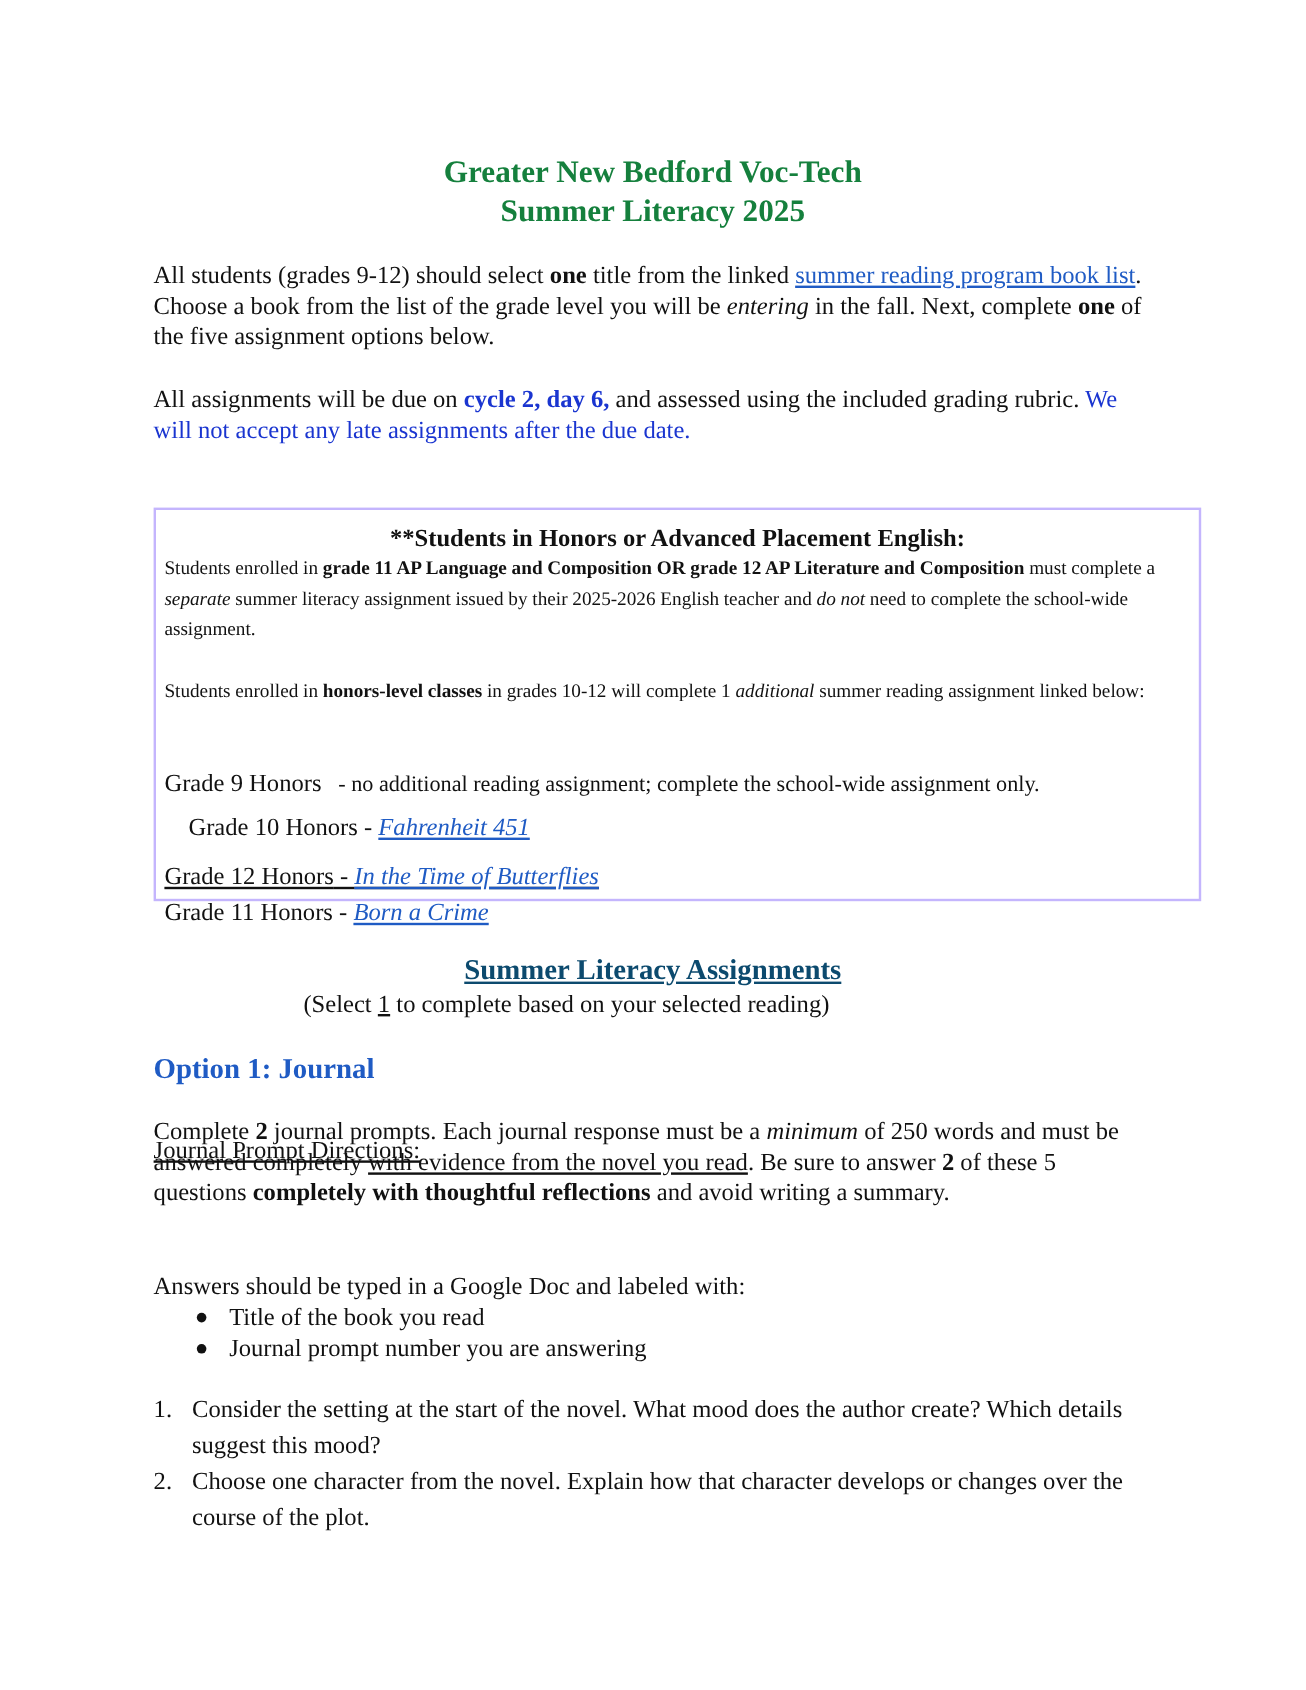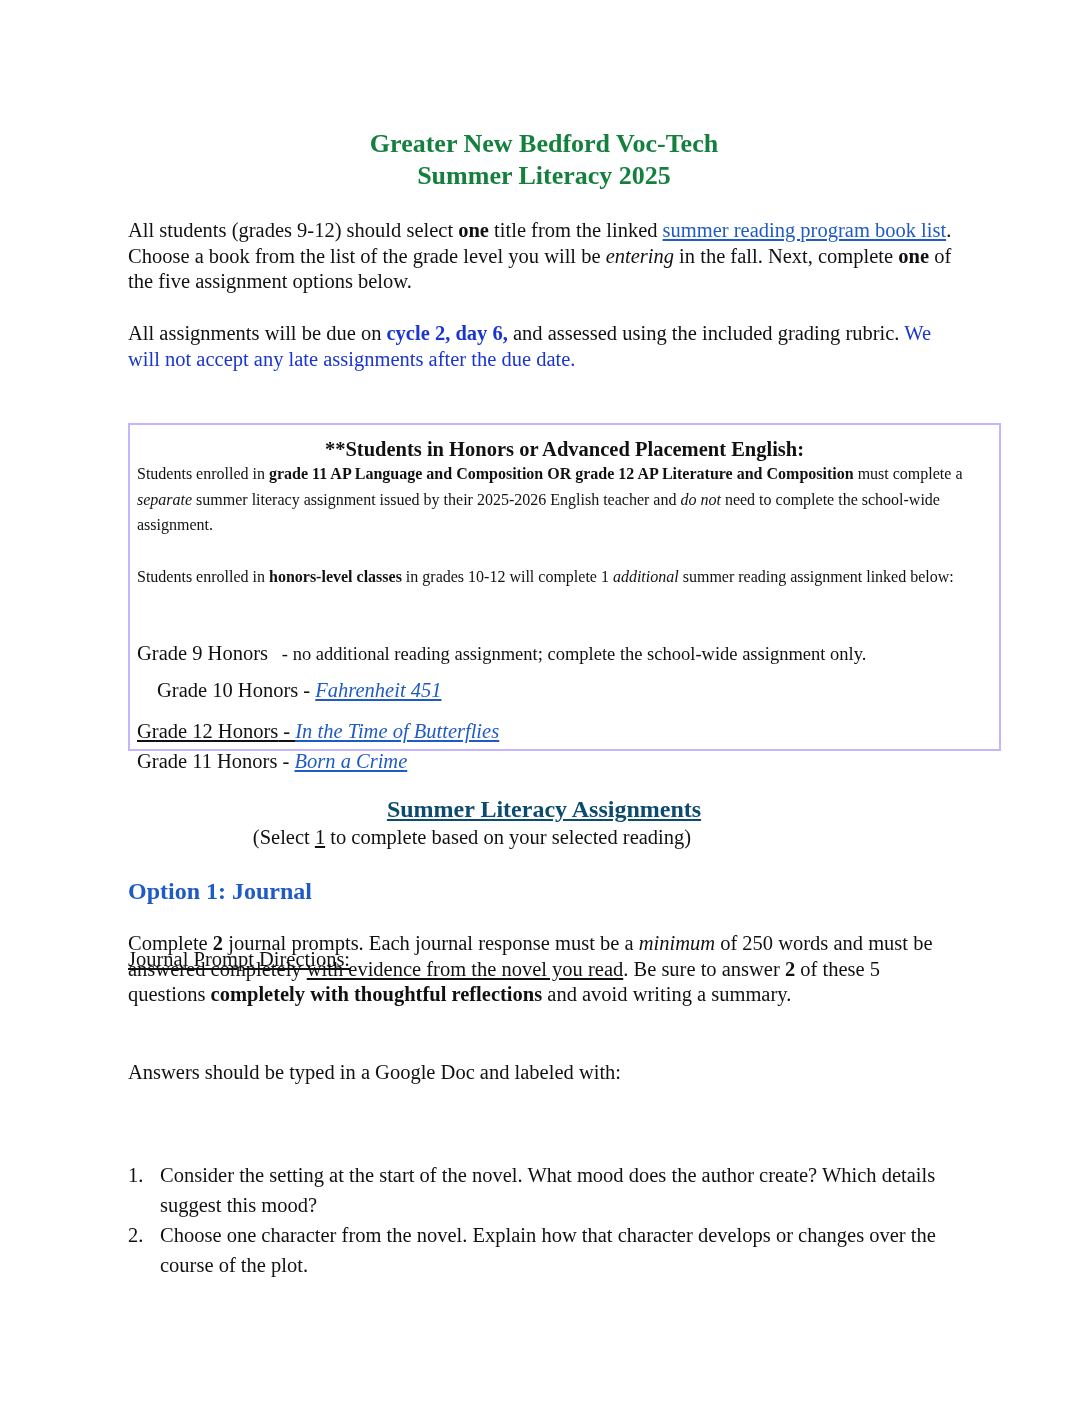--- a/index.html
+++ b/index.html
@@ -92,19 +92,23 @@
   <div class="para" style="top:906px;margin-top:41px;">
     <span class="u">Journal Prompt Directions:</span>
   </div>
 
   <div class="para" style="top:931px; width:810px;">
     <span>Complete </span><b>2</b><span> journal prompts.  Each journal response must be a </span><i>minimum</i><span> of 250 words and must be answered completely </span><span class="u">with evidence from the novel you read</span><span>.  Be sure to answer </span><b>2</b><span> of these 5 questions </span><b>completely with thoughtful reflections</b><span> and avoid writing a summary.</span>
   </div>
 
   <div class="para" style="top:1060px;">Answers should be typed in a Google Doc and labeled with:</div>
 
+  <ul class="bullets">
+    <li><span class="dot"></span><span>Title of the book you read</span></li>
+    <li><span class="dot"></span><span>Journal prompt number you are answering</span></li>
+  </ul>
 
   <ol class="prompts">
     <li><span class="num">1.</span><span>Consider the setting at the start of the novel.  What mood does the author create? Which details suggest this mood?</span></li>
     <li><span class="num">2.</span><span>Choose one character from the novel.  Explain how that character develops or changes over the course of the plot.</span></li>
   </ol>
 
 </div>
 
 </body></html>

